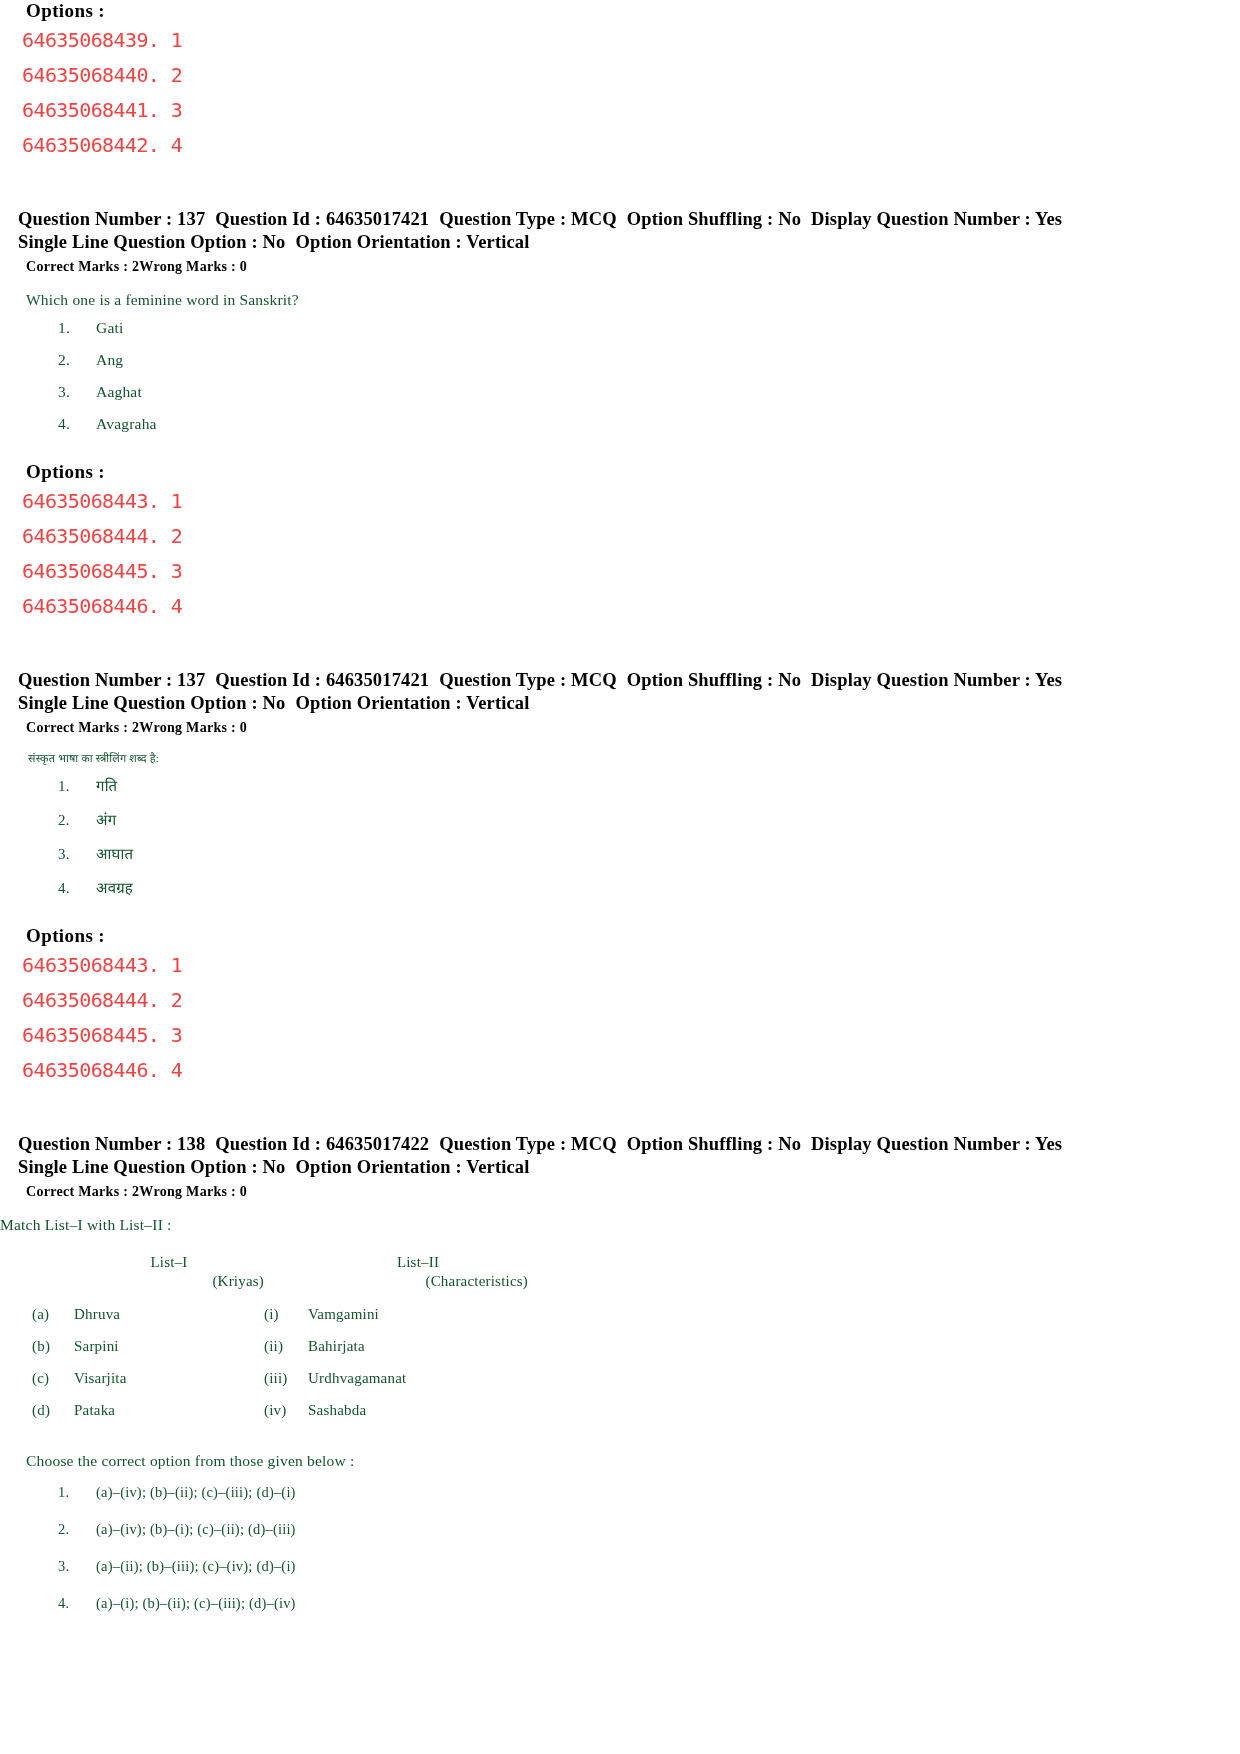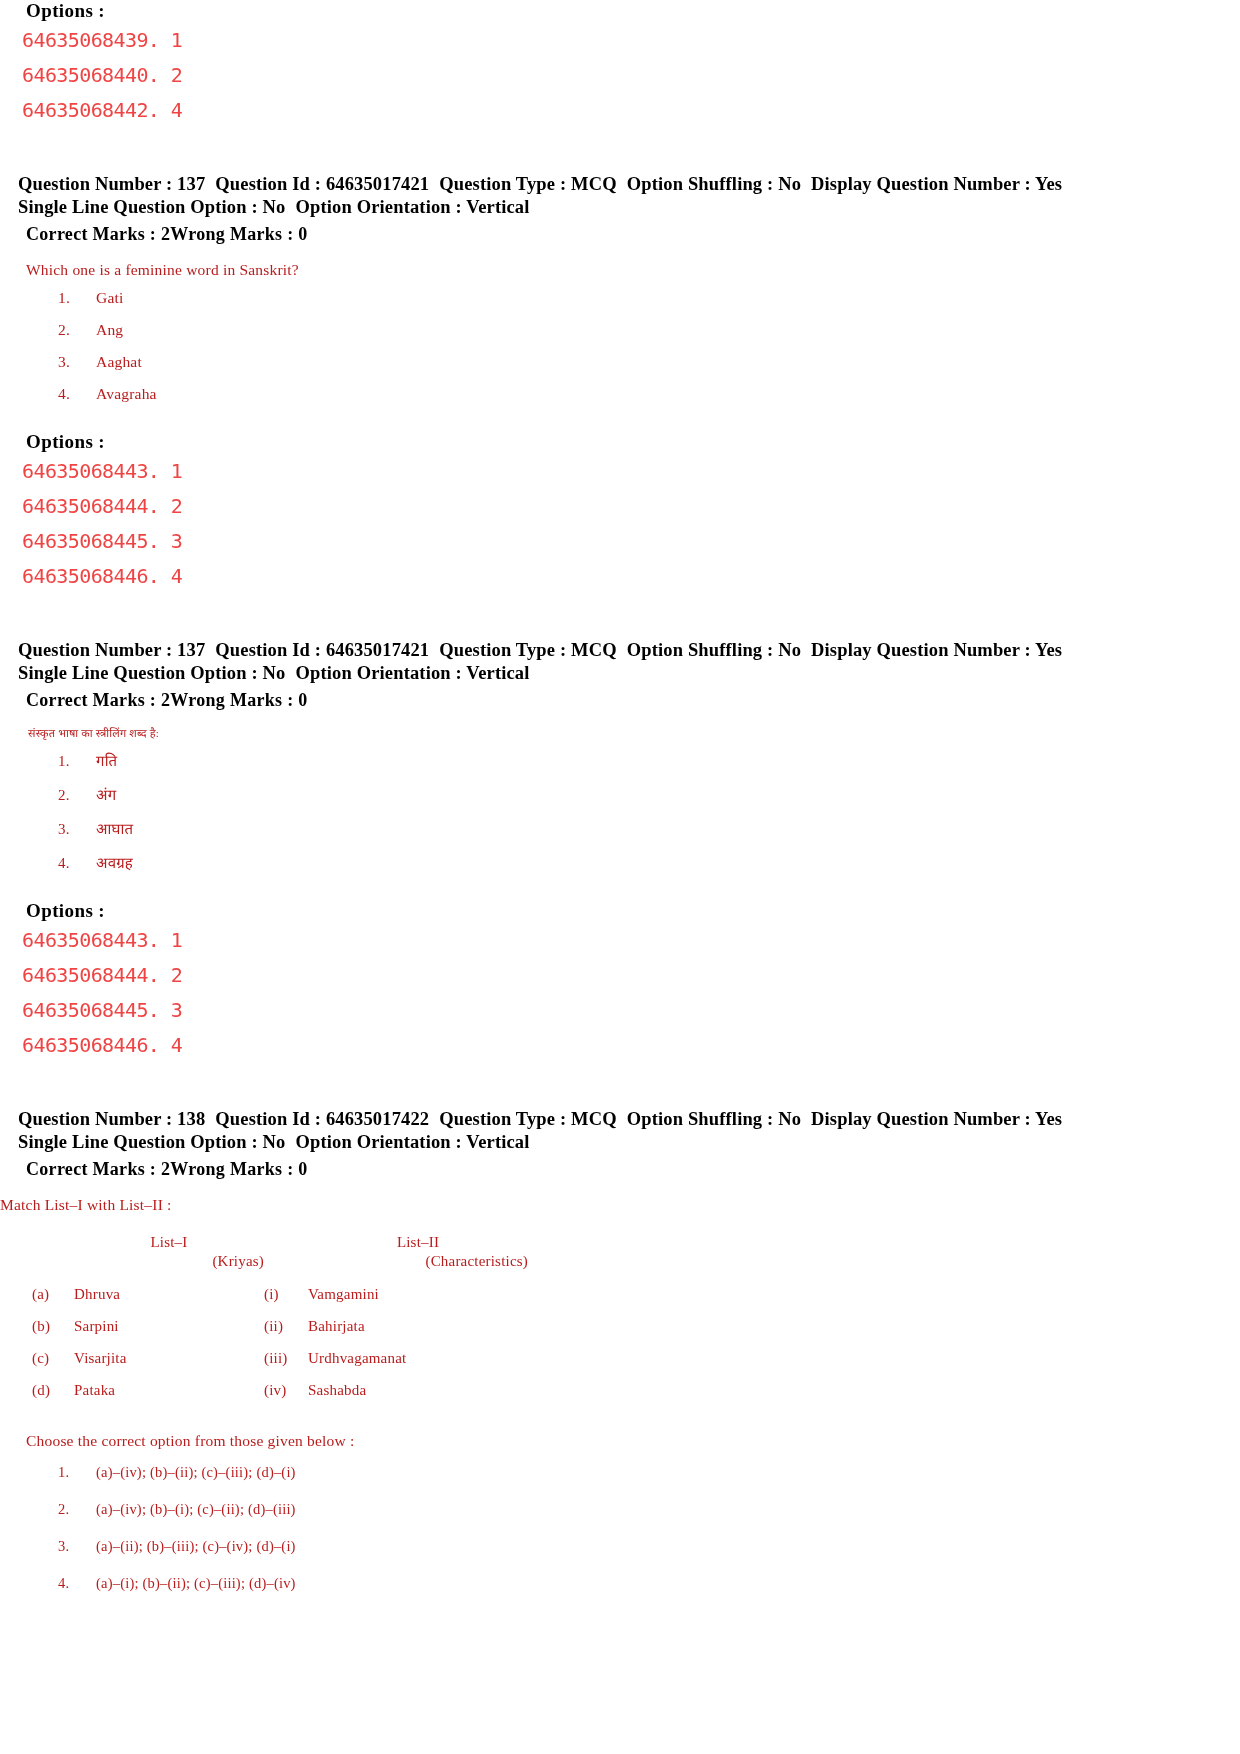--- a/index.html
+++ b/index.html
@@ -51,29 +51,29 @@
     line-height: 1.22;
     letter-spacing: 0.15px;
     padding-left: 18px;
     margin: 0;
     white-space: nowrap;
   }
   .qmeta .seg { margin-right: 10px; }
   .qmarks {
     font-family: "Liberation Serif", serif;
     font-weight: bold;
-    font-size: 18px;
+    font-size: 14px;
     letter-spacing: 0.3px;
     padding-left: 26px;
     margin: 6px 0 0 0;
   }
 
   
   .scan {
-    color: #b91c1c;
+    color: #14532d;
     font-family: "Liberation Serif", serif;
   }
   .qtext {
     font-size: 15.5px;
     padding-left: 26px;
     margin: 16px 0 0 0;
     letter-spacing: 0.2px;
   }
   .qtext-hi {
     font-size: 11px;
@@ -152,20 +152,21 @@
 </style>
 </head>
 <body>
 
 <div class="page">
 
   <div class="opt-block">
     <div class="options-label">Options :</div>
     <div class="opt-line">64635068439. 1</div>
     <div class="opt-line">64635068440. 2</div>
+    <div class="opt-line">64635068441. 3</div>
     <div class="opt-line">64635068442. 4</div>
   </div>
 
   <div class="gap-lg"></div>
 
   <div>
     <div class="qmeta">
       <span class="seg"><span>Question Number :</span> <span>137</span></span><span class="seg"><span>Question Id :</span> <span>64635017421</span></span><span class="seg"><span>Question Type :</span> <span>MCQ</span></span><span class="seg"><span>Option Shuffling :</span> <span>No</span></span><span class="seg"><span>Display Question Number :</span> <span>Yes</span></span>
     </div>
     <div class="qmeta">

